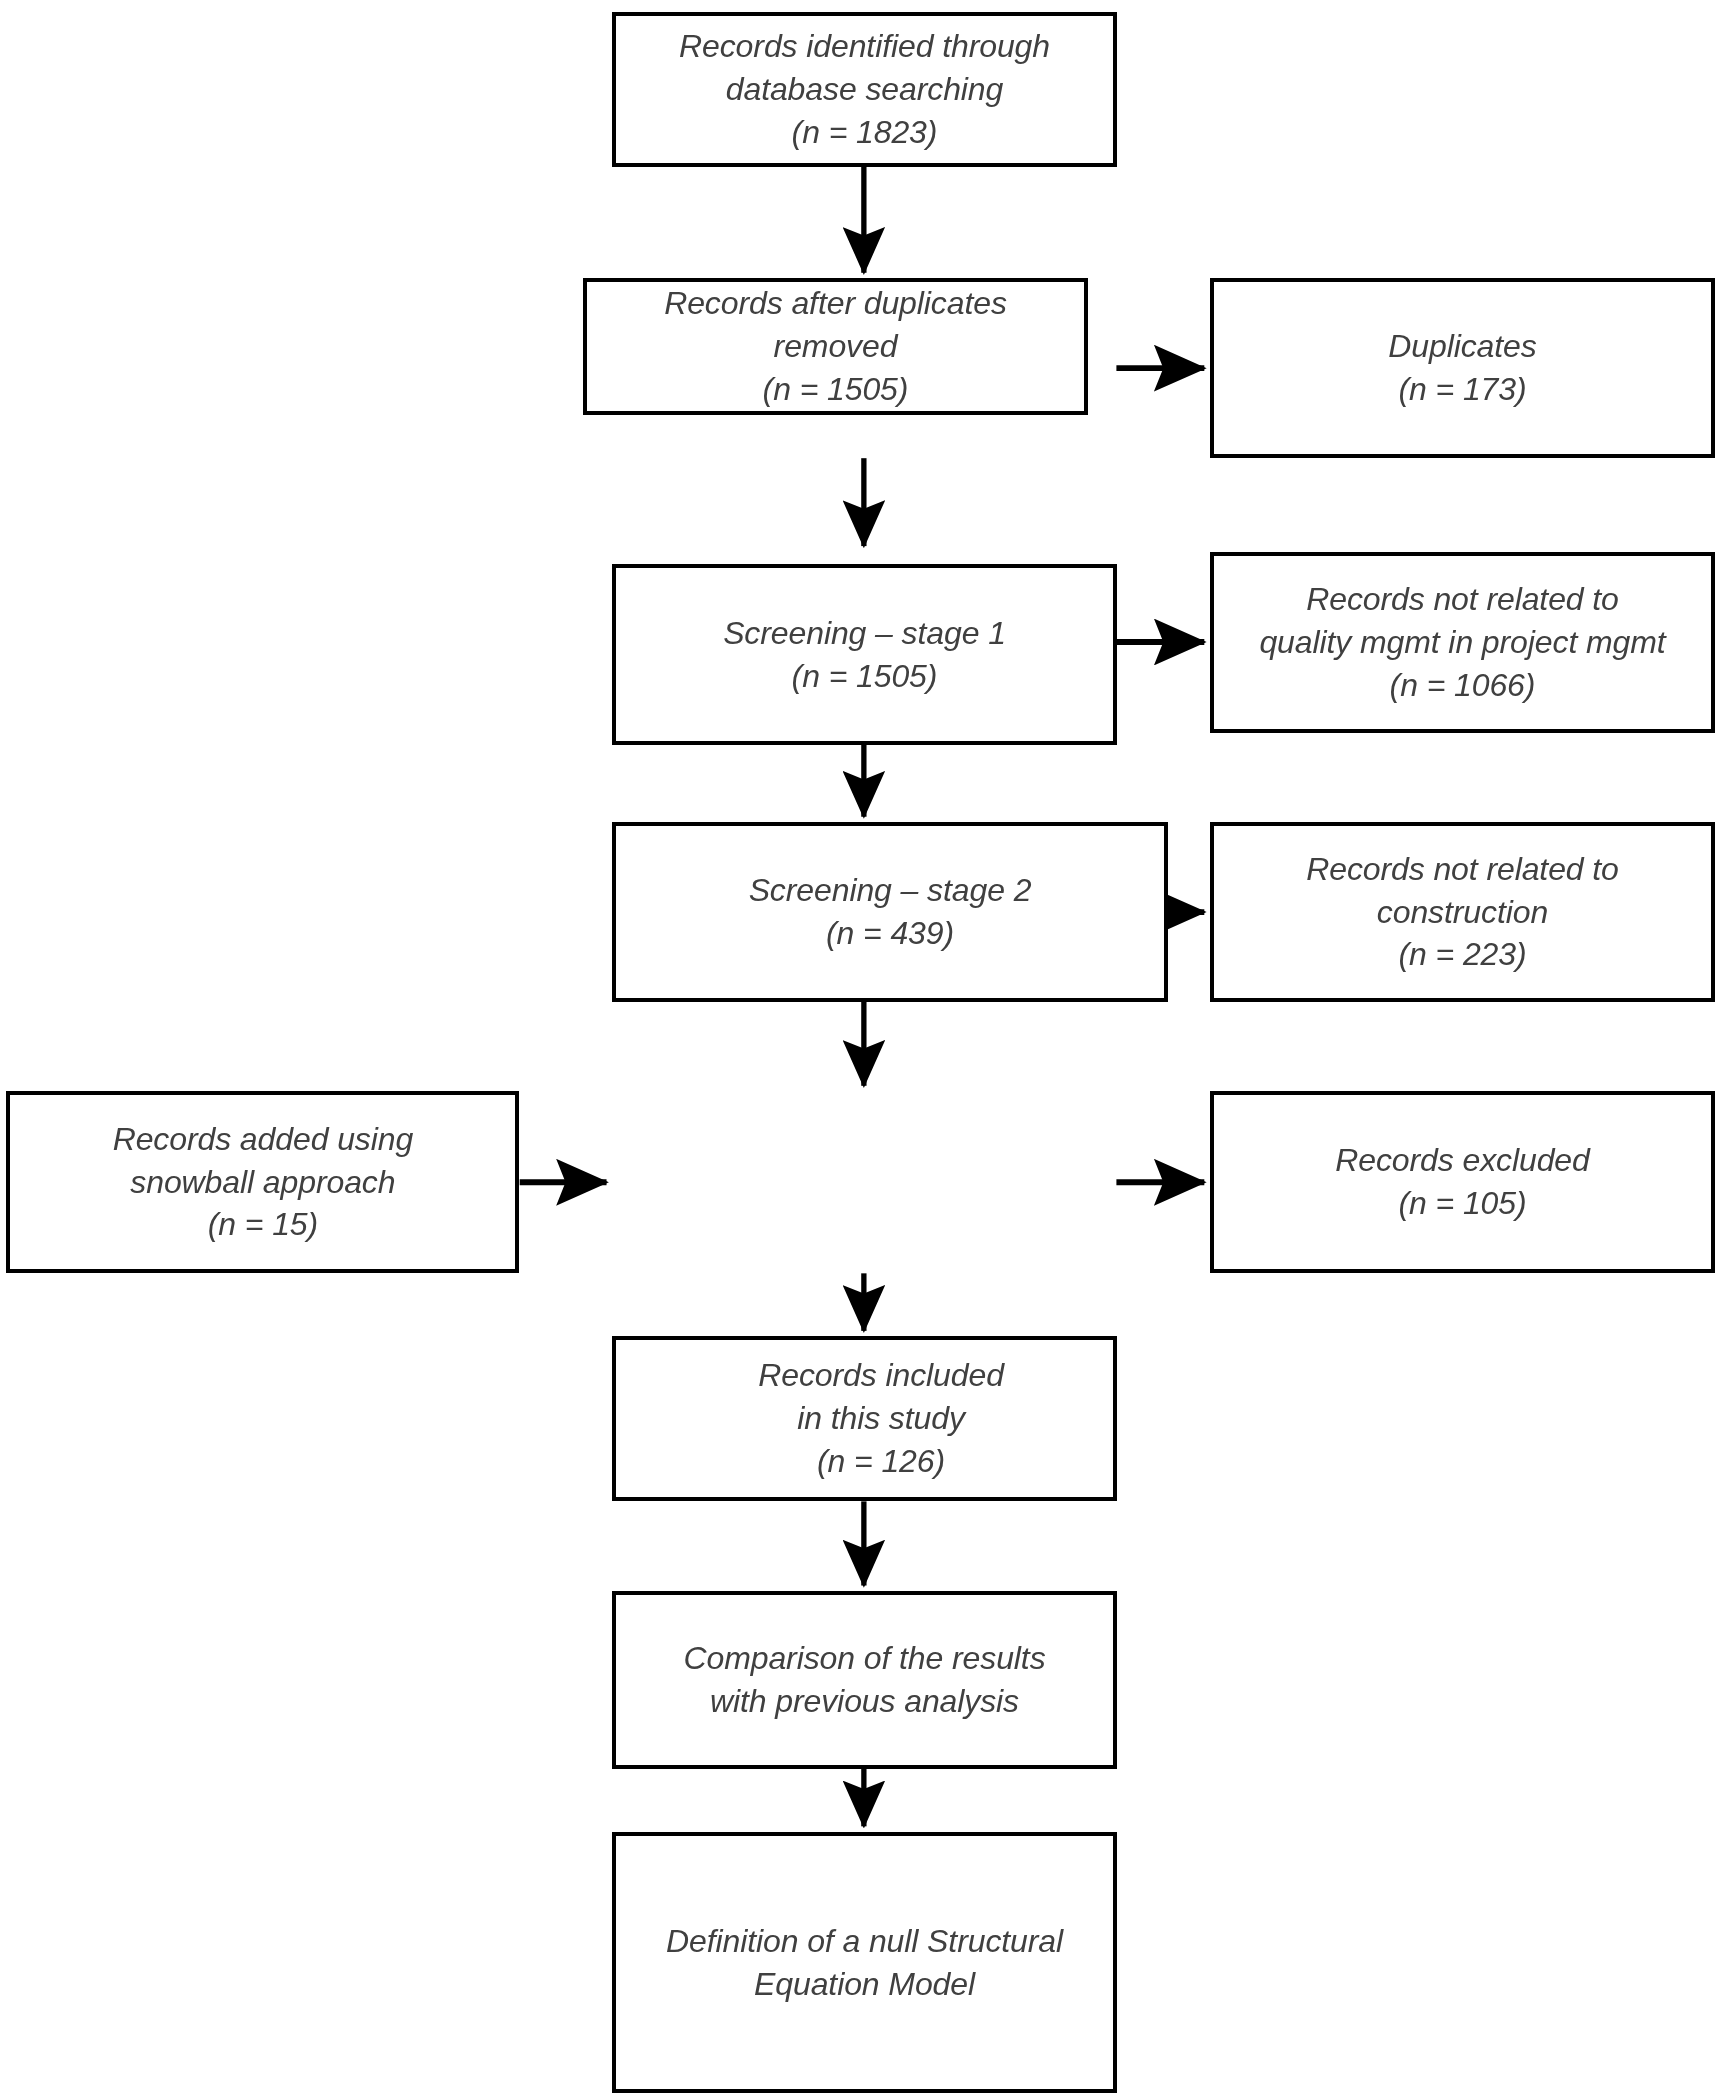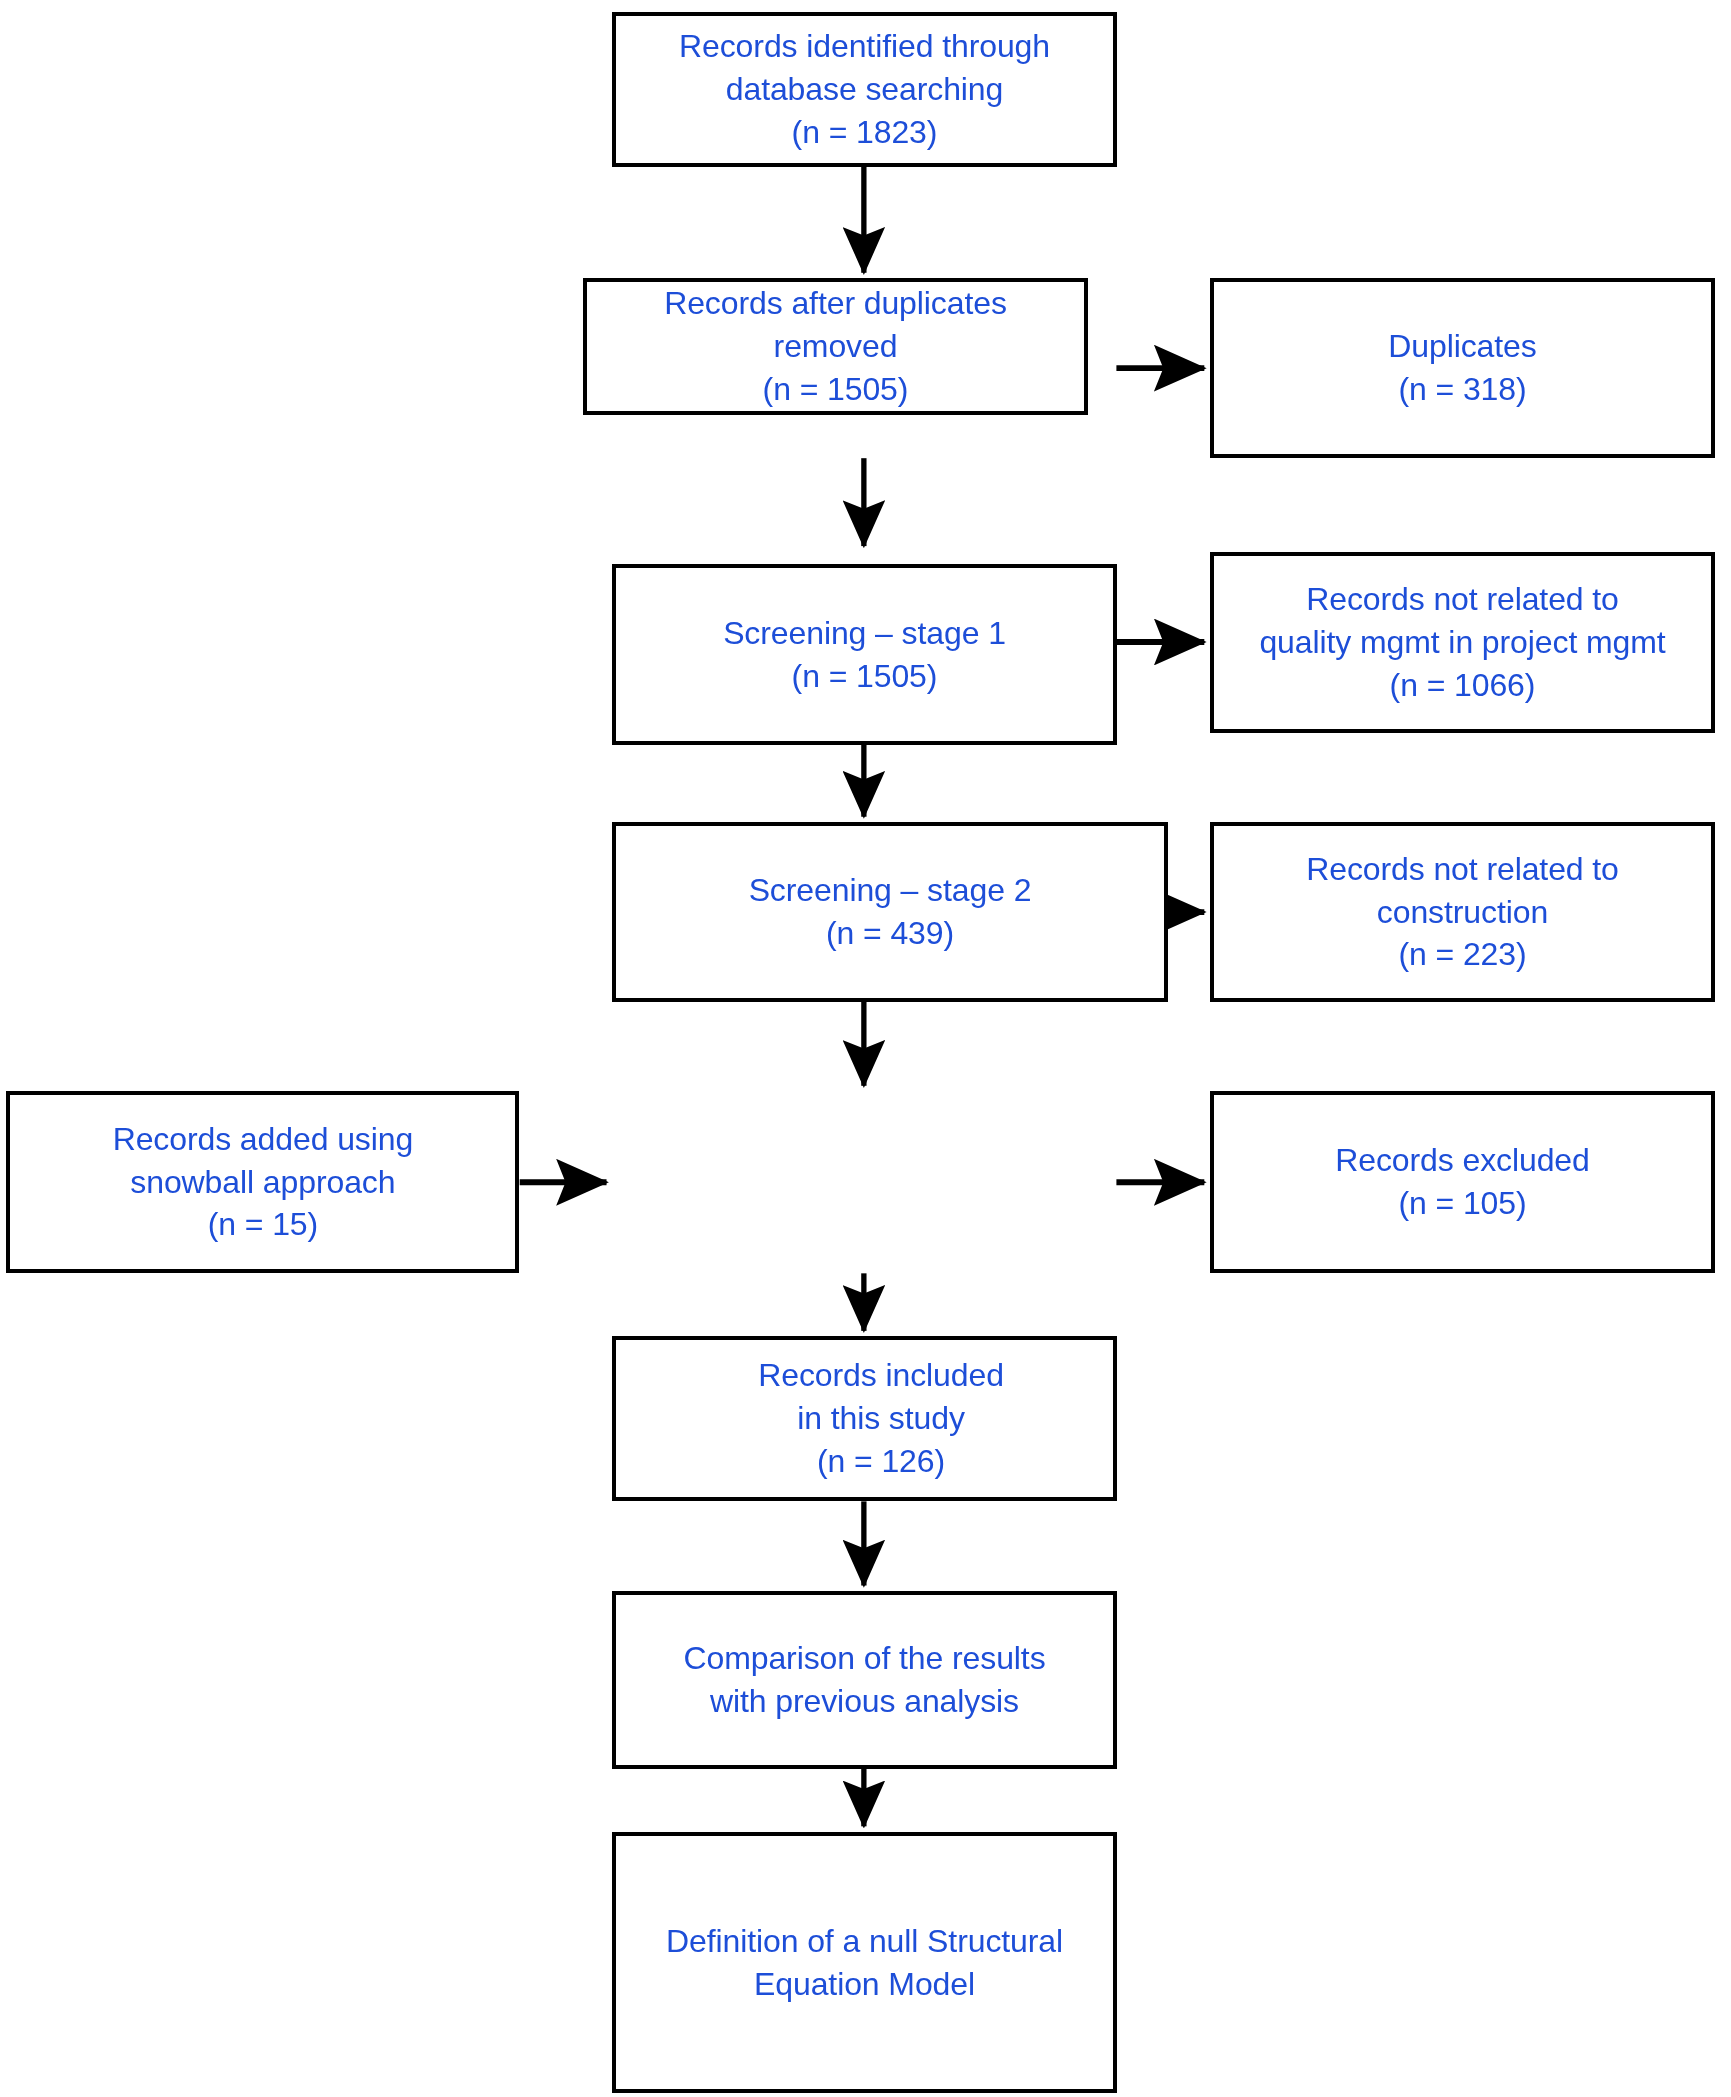--- a/index.html
+++ b/index.html
@@ -30,25 +30,26 @@
     background: #ffffff;
     display: flex;
     align-items: center;
     justify-content: center;
     text-align: center;
     z-index: 5;
   }
   .node-text {
     font-size: 32px;
     line-height: 1.34;
-    color: #1d4ed8;
+    color: #404040;
     font-weight: 400;
     letter-spacing: -0.1px;
     white-space: pre-line;
     padding: 0 9.6px;
+    font-style: italic;
   }
 </style>
 </head>
 <body>
 
 <div id="page">
 
   <svg id="flow-svg" viewBox="0 0 3250 3936" xmlns="http://www.w3.org/2000/svg" aria-hidden="true">
     <defs>
       <marker id="arrowhead" markerWidth="9" markerHeight="8" refX="8.6" refY="4" orient="auto" markerUnits="strokeWidth">
@@ -82,21 +83,21 @@
   </div>
 
   <div class="node" style="left:583px; top:278px; width:505px; height:137px;">
     <div class="node-text">Records after duplicates
 removed
 (n = 1505)</div>
   </div>
 
   <div class="node" style="left:1210px; top:278px; width:505px; height:180px;">
     <div class="node-text">Duplicates
-(n = 318)</div>
+(n = 173)</div>
   </div>
 
   <div class="node" style="left:612px; top:552px; width:505px; height:181px;margin-top:12px;">
     <div class="node-text">Screening – stage 1
 (n = 1505)</div>
   </div>
 
   <div class="node" style="left:1210px; top:552px; width:505px; height:181px;">
     <div class="node-text">Records not related to
 quality mgmt in project mgmt

